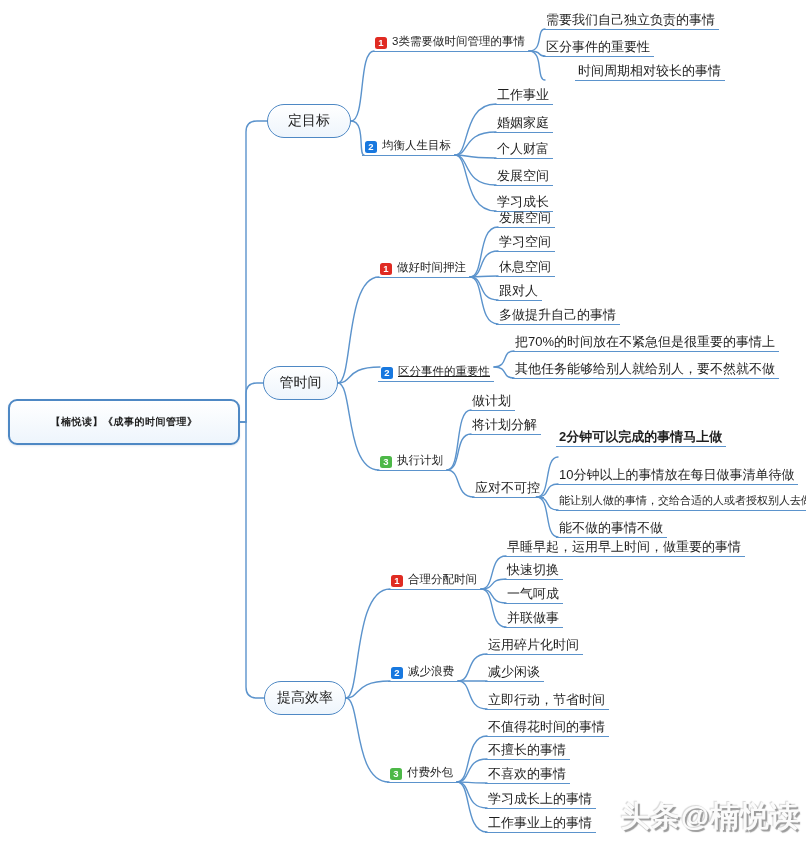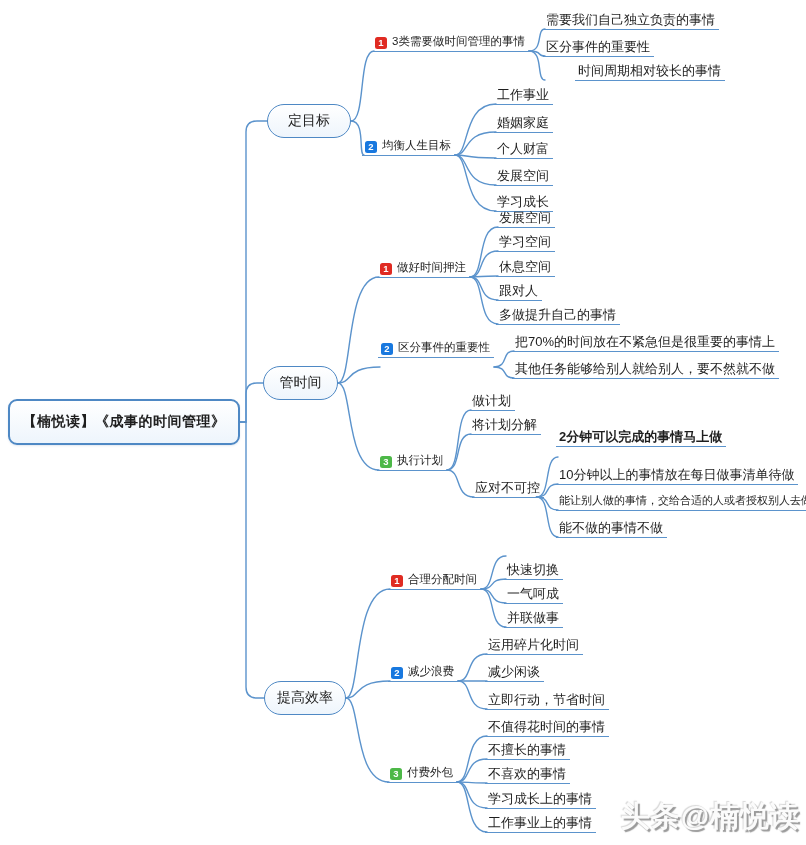--- a/index.html
+++ b/index.html
@@ -11,21 +11,21 @@
   }
   #canvas{position:absolute;inset:0;width:806px;height:845px;}
   #edges{position:absolute;left:0;top:0;z-index:0;pointer-events:none;}
   #edges path{fill:none;stroke:#5B93CC;stroke-width:1.4;stroke-linecap:round;}
 
   .node{position:absolute;z-index:2;box-sizing:border-box;
     display:flex;align-items:center;justify-content:center;
     background:linear-gradient(180deg,#ffffff 0%,#eef5fc 100%);
     border:1.4px solid #4E88C4;cursor:default;}
   .root{width:232px;height:46px;left:8px;top:399px;border-radius:9px;
-    border-width:2px;font-size:14px;font-weight:700;letter-spacing:0.5px;
+    border-width:2px;font-size:10px;font-weight:700;letter-spacing:0.5px;
     box-shadow:0 1px 2px rgba(70,110,160,.15);}
   .pill{height:34px;border-radius:17px;font-size:14px;}
 
   .label{position:absolute;z-index:2;white-space:nowrap;
     font-size:13px;line-height:17px;padding:0 4px 1px 3px;
     border-bottom:1.4px solid #5B93CC;cursor:default;}
   .lvl2{font-size:11.5px;}
   .tight{font-size:11px;}
 
   .marker{display:inline-block;width:12px;height:12px;border-radius:2.5px;
@@ -127,40 +127,41 @@
 
   <div id="b1" class="label lvl2" style="left:377px;top:259px;">
     <span class="marker m-red">1</span><span>做好时间押注</span>
   </div>
   <div class="label" style="left:496px;top:209px;"><span>发展空间</span></div>
   <div class="label" style="left:496px;top:233px;"><span>学习空间</span></div>
   <div class="label" style="left:496px;top:258px;"><span>休息空间</span></div>
   <div class="label" style="left:496px;top:282px;"><span>跟对人</span></div>
   <div class="label" style="left:496px;top:306px;"><span>多做提升自己的事情</span></div>
 
-  <div id="b2" class="label lvl2" style="left:378px;top:339px;">
+  <div id="b2" class="label lvl2" style="left:378px;top:363px;text-decoration:underline;">
     <span class="marker m-blue">2</span><span>区分事件的重要性</span>
   </div>
   <div class="label" style="left:512px;top:333px;"><span>把70%的时间放在不紧急但是很重要的事情上</span></div>
   <div class="label" style="left:512px;top:360px;"><span>其他任务能够给别人就给别人，要不然就不做</span></div>
 
   <div id="b3" class="label lvl2" style="left:377px;top:452px;">
     <span class="marker m-green">3</span><span>执行计划</span>
   </div>
   <div class="label" style="left:469px;top:392px;"><span>做计划</span></div>
   <div class="label" style="left:469px;top:416px;"><span>将计划分解</span></div>
   <div id="b33" class="label" style="left:472px;top:479px;"><span>应对不可控</span></div>
   <div class="label" style="left:556px;top:428px;font-weight:bold;"><span>2分钟可以完成的事情马上做</span></div>
   <div class="label" style="left:556px;top:466px;"><span>10分钟以上的事情放在每日做事清单待做</span></div>
   <div class="label tight" style="left:556px;top:492px;"><span>能让别人做的事情，交给合适的人或者授权别人去做</span></div>
   <div class="label" style="left:556px;top:519px;"><span>能不做的事情不做</span></div>
 
   <div id="c1" class="label lvl2" style="left:388px;top:571px;">
     <span class="marker m-red">1</span><span>合理分配时间</span>
   </div>
+  <div class="label" style="left:504px;top:538px;"><span>早睡早起，运用早上时间，做重要的事情</span></div>
   <div class="label" style="left:504px;top:561px;"><span>快速切换</span></div>
   <div class="label" style="left:504px;top:585px;"><span>一气呵成</span></div>
   <div class="label" style="left:504px;top:609px;"><span>并联做事</span></div>
 
   <div id="c2" class="label lvl2" style="left:388px;top:663px;">
     <span class="marker m-blue">2</span><span>减少浪费</span>
   </div>
   <div class="label" style="left:485px;top:636px;"><span>运用碎片化时间</span></div>
   <div class="label" style="left:485px;top:663px;"><span>减少闲谈</span></div>
   <div class="label" style="left:485px;top:691px;"><span>立即行动，节省时间</span></div>

